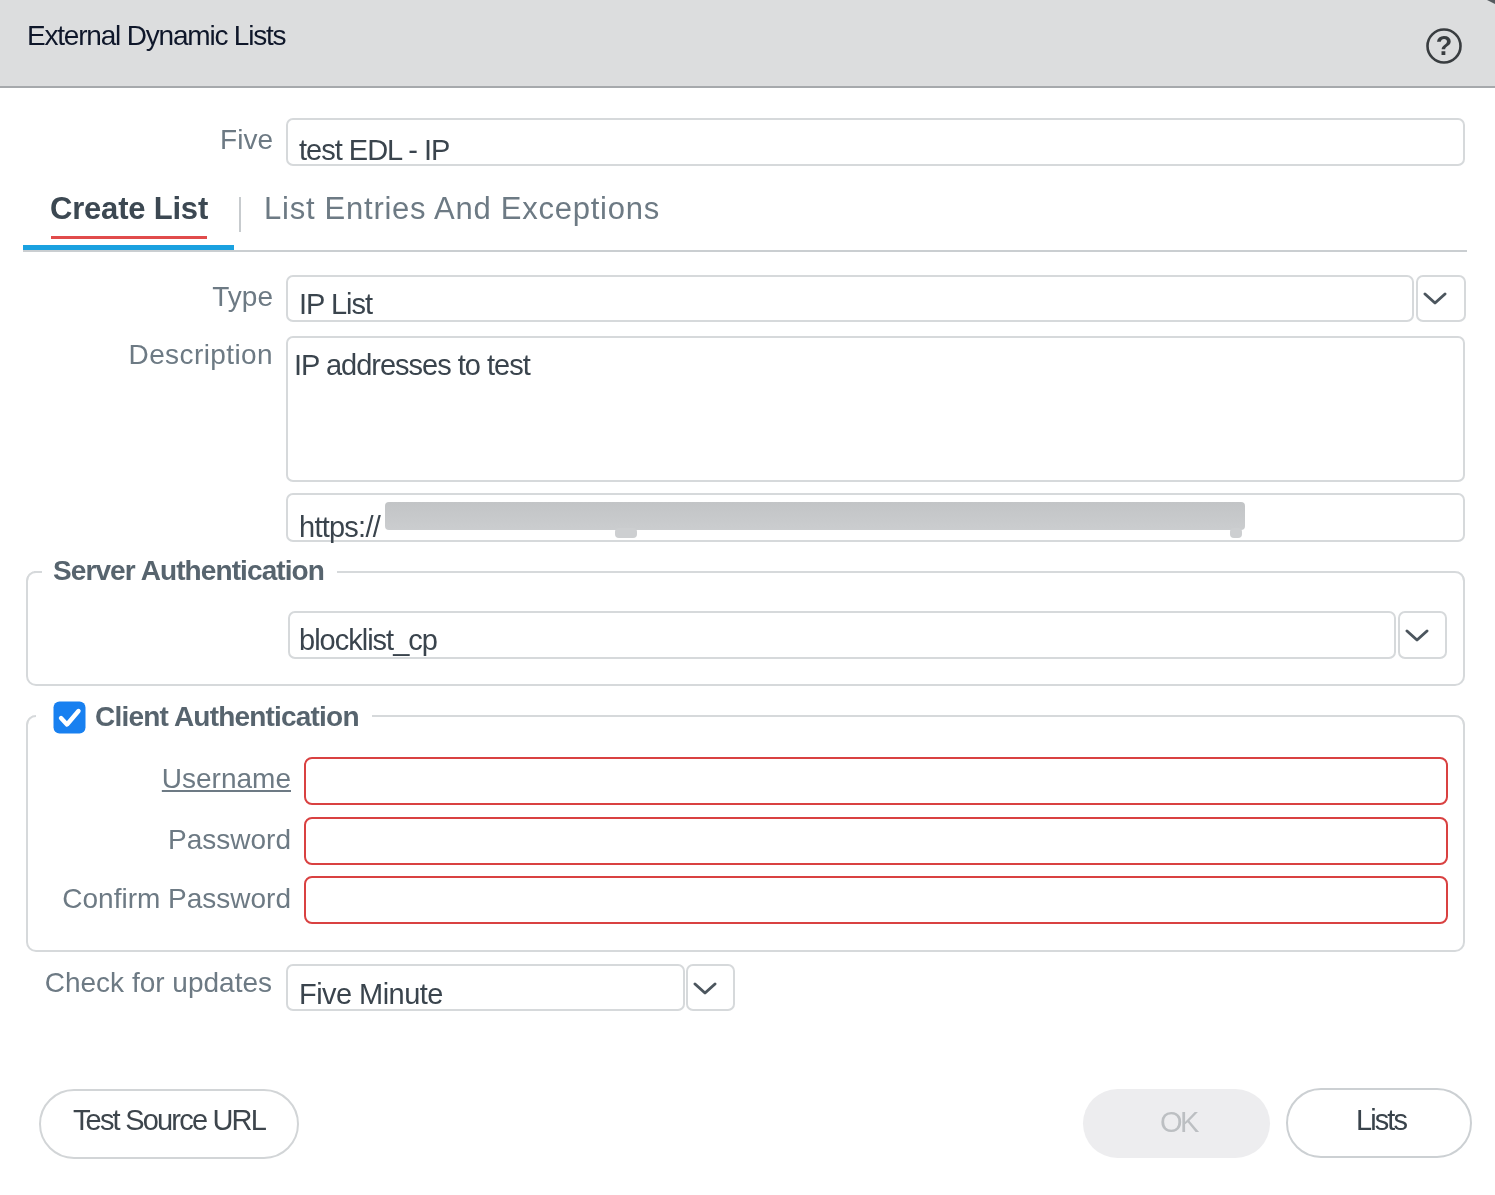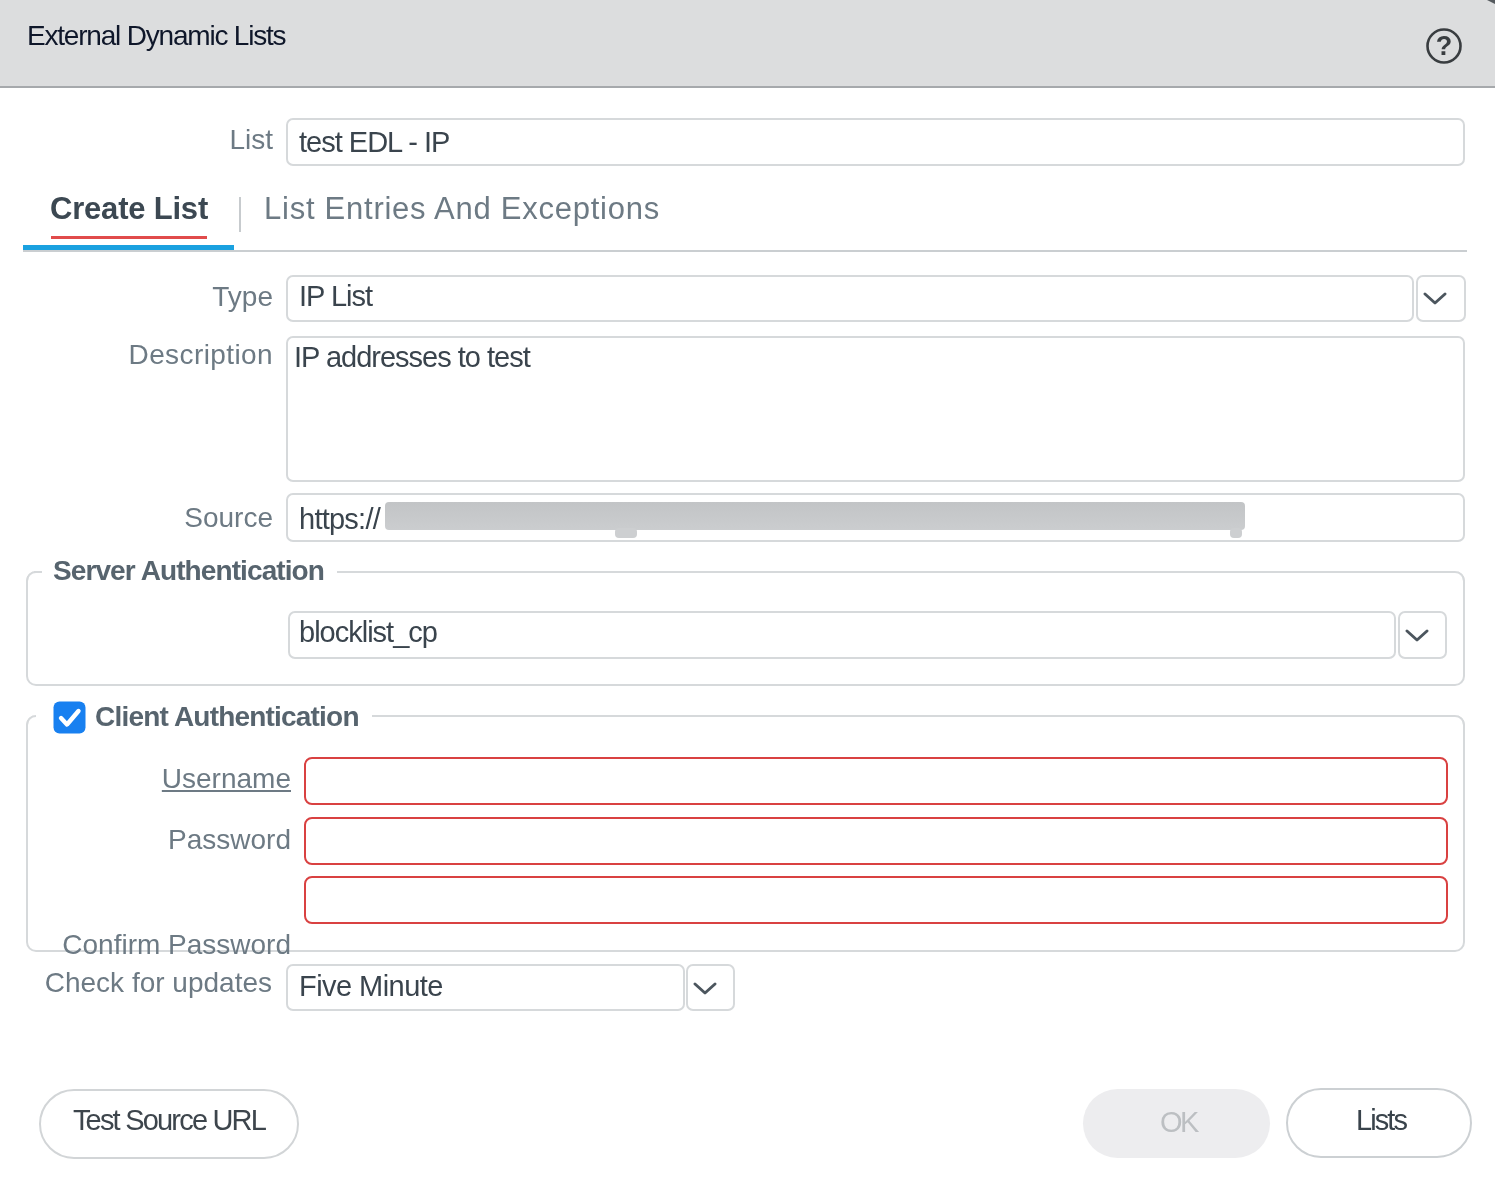--- a/index.html
+++ b/index.html
@@ -1,39 +1,39 @@
 <!DOCTYPE html>
 <html><head>
 <meta charset="utf-8">
 <style>
   * { margin:0; padding:0; box-sizing:border-box; }
   html,body { width:1495px; height:1195px; background:#fff; font-family:"Liberation Sans", sans-serif; }
   .page { position:relative; width:1495px; height:1195px; overflow:hidden; }
   .abs { position:absolute; }
   .label { position:absolute; font-size:28px; color:#6d7a84; text-align:right; white-space:nowrap; }
-  .val { font-size:29px; color:#3a444d; letter-spacing:-1.0px; white-space:nowrap; }
+  .val { font-size:29px; color:#3a444d; letter-spacing:-1.0px; white-space:nowrap;margin-top:8px; }
   .fieldbox { position:absolute; background:#fff; border:2px solid #d6d9db; border-radius:7px; }
   .trigger { position:absolute; background:#fff; border:2px solid #d6d9db; border-radius:7px; }
   .fs { position:absolute; border:2px solid #d6d9db; border-radius:10px; border-top:none; }
   .fs-topline { position:absolute; height:2px; background:#d6d9db; }
   .legend { position:absolute; font-size:28px; font-weight:bold; color:#57646e; white-space:nowrap; }
 </style>
 </head>
 <body>
 <div class="page">
 
   <div class="abs" style="left:0;top:0;width:1495px;height:88px;background:#dcddde;border-bottom:2px solid #a6a9ac;"></div>
   <div class="abs" style="left:27px;top:20px;font-size:28px;letter-spacing:-1.2px;color:#0f172a;">External Dynamic Lists</div>
   <svg class="abs" style="left:1425px;top:27px;" width="38" height="38" viewBox="0 0 38 38">
     <circle cx="19" cy="19" r="16.5" fill="none" stroke="#393d40" stroke-width="2.6"></circle>
     <text x="19" y="28" text-anchor="middle" font-family="Liberation Sans" font-size="27" font-weight="bold" fill="#393d40">?</text>
   </svg>
   <div class="abs" style="right:0;top:0;width:0;height:0;border-top:4px solid #555a5e;border-left:8px solid transparent;"></div>
 
-  <div class="label" style="left:0;top:124px;width:273px;">List</div>
+  <div class="label" style="left:0;top:124px;width:273px;">Five</div>
   <div class="fieldbox" style="left:286px;top:117.5px;width:1179px;height:48px;"></div>
   <div class="abs val" style="left:299px;top:126px;">test EDL - IP</div>
 
   <div class="abs" style="left:50px;top:191px;font-size:31px;font-weight:bold;letter-spacing:-0.2px;color:#3c4852;">Create List</div>
   <div class="abs" style="left:51px;top:236px;width:156px;height:3px;background:#e14b4b;"></div>
   <div class="abs" style="left:239px;top:197px;width:2px;height:35px;background:#c7cbce;"></div>
   <div class="abs" style="left:264px;top:191px;font-size:31px;letter-spacing:0.75px;color:#6d7a84;">List Entries And Exceptions</div>
   <div class="abs" style="left:23px;top:250px;width:1444px;height:2px;background:#caced1;"></div>
   <div class="abs" style="left:23px;top:245px;width:211px;height:5px;background:#1aa1e0;"></div>
 
@@ -42,21 +42,20 @@
   <div class="trigger" style="left:1416px;top:274.5px;width:49.5px;height:47.5px;"></div>
   <svg class="abs" style="left:1423px;top:292px;" width="24" height="14" viewBox="0 0 24 14">
     <path d="M2 2 L12 11 L22 2" fill="none" stroke="#4c565e" stroke-width="2.9" stroke-linecap="round" stroke-linejoin="round"></path>
   </svg>
   <div class="abs val" style="left:299px;top:280px;">IP List</div>
 
   <div class="label" style="left:0;top:339px;width:273px;letter-spacing:0.4px;">Description</div>
   <div class="fieldbox" style="left:286px;top:336px;width:1179px;height:146px;"></div>
   <div class="abs val" style="left:294px;top:341px;">IP addresses to test</div>
 
-  <div class="label" style="left:0;top:502px;width:273px;">Source</div>
   <div class="fieldbox" style="left:286px;top:493px;width:1179px;height:49px;"></div>
   <div class="abs val" style="left:299px;top:503px;letter-spacing:-0.75px;">https://</div>
   <div class="abs" style="left:385px;top:502px;width:860px;height:28px;background:linear-gradient(#c2c4c6,#cbcdcf);border-radius:4px;"></div>
   <div class="abs" style="left:615px;top:528px;width:22px;height:10px;background:#cdcfd1;border-radius:4px;"></div>
   <div class="abs" style="left:1230px;top:528px;width:12px;height:10px;background:#cdcfd1;border-radius:4px;"></div>
 
   <div class="fs" style="left:26px;top:571px;width:1439px;height:115px;"></div>
   <div class="fs-topline" style="left:34px;top:571px;width:8px;"></div>
   <div class="abs" style="left:26px;top:571px;width:10px;height:10px;border-top:2px solid #d6d9db;border-left:2px solid #d6d9db;border-radius:10px 0 0 0;"></div>
   <div class="fs-topline" style="left:337px;top:571px;width:1118px;"></div>
@@ -77,21 +76,21 @@
   <svg class="abs" style="left:53px;top:701px;" width="33" height="33" viewBox="0 0 33 33">
     <rect x="0.5" y="0.5" width="32" height="32" rx="6" fill="#1880f0"></rect>
     <path d="M8 17 L14 23.5 L25.5 10" fill="none" stroke="#fff" stroke-width="4.4" stroke-linecap="round" stroke-linejoin="round"></path>
   </svg>
   <div class="legend" style="left:95px;top:701px;letter-spacing:-0.8px;">Client Authentication</div>
 
   <div class="label" style="left:0;top:763px;width:291px;text-decoration:underline;">Username</div>
   <div class="fieldbox" style="left:304px;top:757px;width:1144px;height:48px;border:2.5px solid #d94141;border-radius:8px;"></div>
   <div class="label" style="left:0;top:824px;width:291px;">Password</div>
   <div class="fieldbox" style="left:304px;top:817px;width:1144px;height:48px;border:2.5px solid #d94141;border-radius:8px;"></div>
-  <div class="label" style="left:0;top:929px;width:291px;">Confirm Password</div>
+  <div class="label" style="left:0;top:883px;width:291px;">Confirm Password</div>
   <div class="fieldbox" style="left:304px;top:876px;width:1144px;height:48px;border:2.5px solid #d94141;border-radius:8px;"></div>
 
   <div class="label" style="left:0;top:967px;width:272px;">Check for updates</div>
   <div class="fieldbox" style="left:286px;top:964px;width:399px;height:47px;"></div>
   <div class="trigger" style="left:686px;top:964px;width:49px;height:47px;"></div>
   <svg class="abs" style="left:693px;top:982px;" width="24" height="14" viewBox="0 0 24 14">
     <path d="M2 2 L12 11 L22 2" fill="none" stroke="#4c565e" stroke-width="2.9" stroke-linecap="round" stroke-linejoin="round"></path>
   </svg>
   <div class="abs val" style="left:299px;top:970px;letter-spacing:-0.55px;">Five Minute</div>
 

